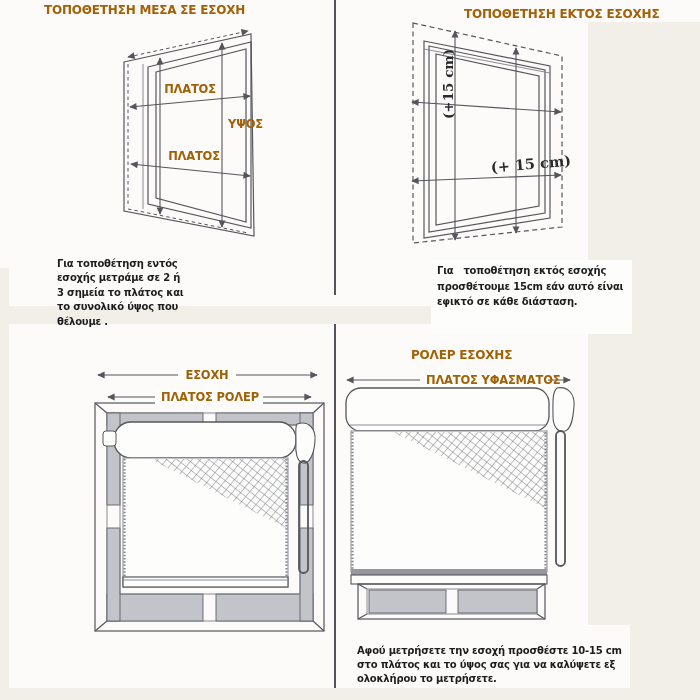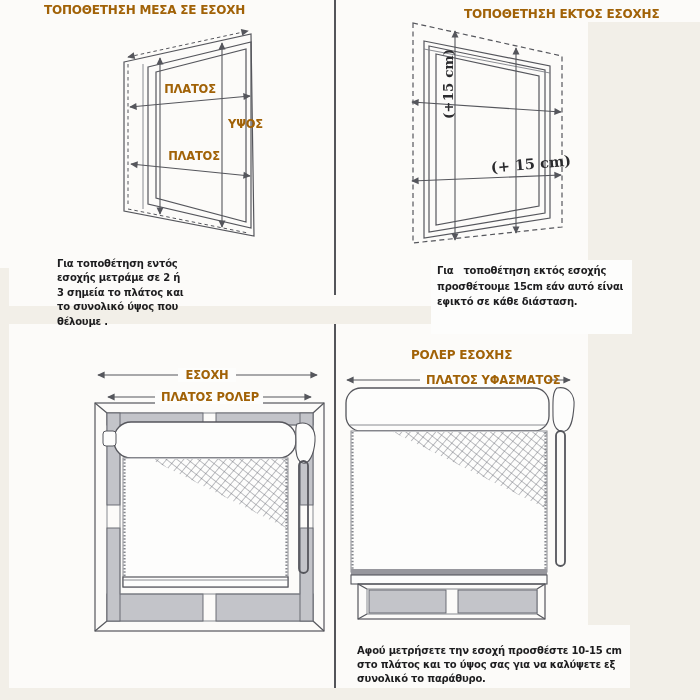--- a/index.html
+++ b/index.html
@@ -157,15 +157,15 @@
 
   <div class="abs note" style="left:57px;top:257px;width:165px;"><div>Για τοποθέτηση εντός</div><div>εσοχής μετράμε σε 2 ή</div><div>3 σημεία το πλάτος και</div><div>το συνολικό ύψος που</div><div>θέλουμε .</div></div>
   <div class="abs note wide" style="left:437px;top:263px;width:198px;"><div>Για   τοποθέτηση εκτός εσοχής</div><div>προσθέτουμε 15cm εάν αυτό είναι</div><div>εφικτό σε κάθε διάσταση.</div></div>
 
   <div class="abs t center lblbg" style="left:178px;top:368px;width:46px;">ΕΣΟΧΗ</div>
   <div class="abs t center lblbg" style="left:155px;top:390px;width:96px;">ΠΛΑΤΟΣ ΡΟΛΕΡ</div>
 
   <div class="abs t title" style="left:411px;top:348px;">ΡΟΛΕΡ ΕΣΟΧΗΣ</div>
   <div class="abs t center lblbg" style="left:420px;top:373px;width:116px;">ΠΛΑΤΟΣ ΥΦΑΣΜΑΤΟΣ</div>
 
-  <div class="abs note bottom" style="left:357px;top:628px;width:272px;margin-top:16px;"><div>Αφού μετρήσετε την εσοχή προσθέστε 10-15 cm</div><div>στο πλάτος και το ύψος σας για να καλύψετε εξ</div><div>συνολικό το παράθυρο.</div></div>
+  <div class="abs note bottom" style="left:357px;top:628px;width:272px;margin-top:16px;"><div>Αφού μετρήσετε την εσοχή προσθέστε 10-15 cm</div><div>στο πλάτος και το ύψος σας για να καλύψετε εξ</div><div>ολοκλήρου το μετρήσετε.</div></div>
 
 </div>
 
 </body></html>

